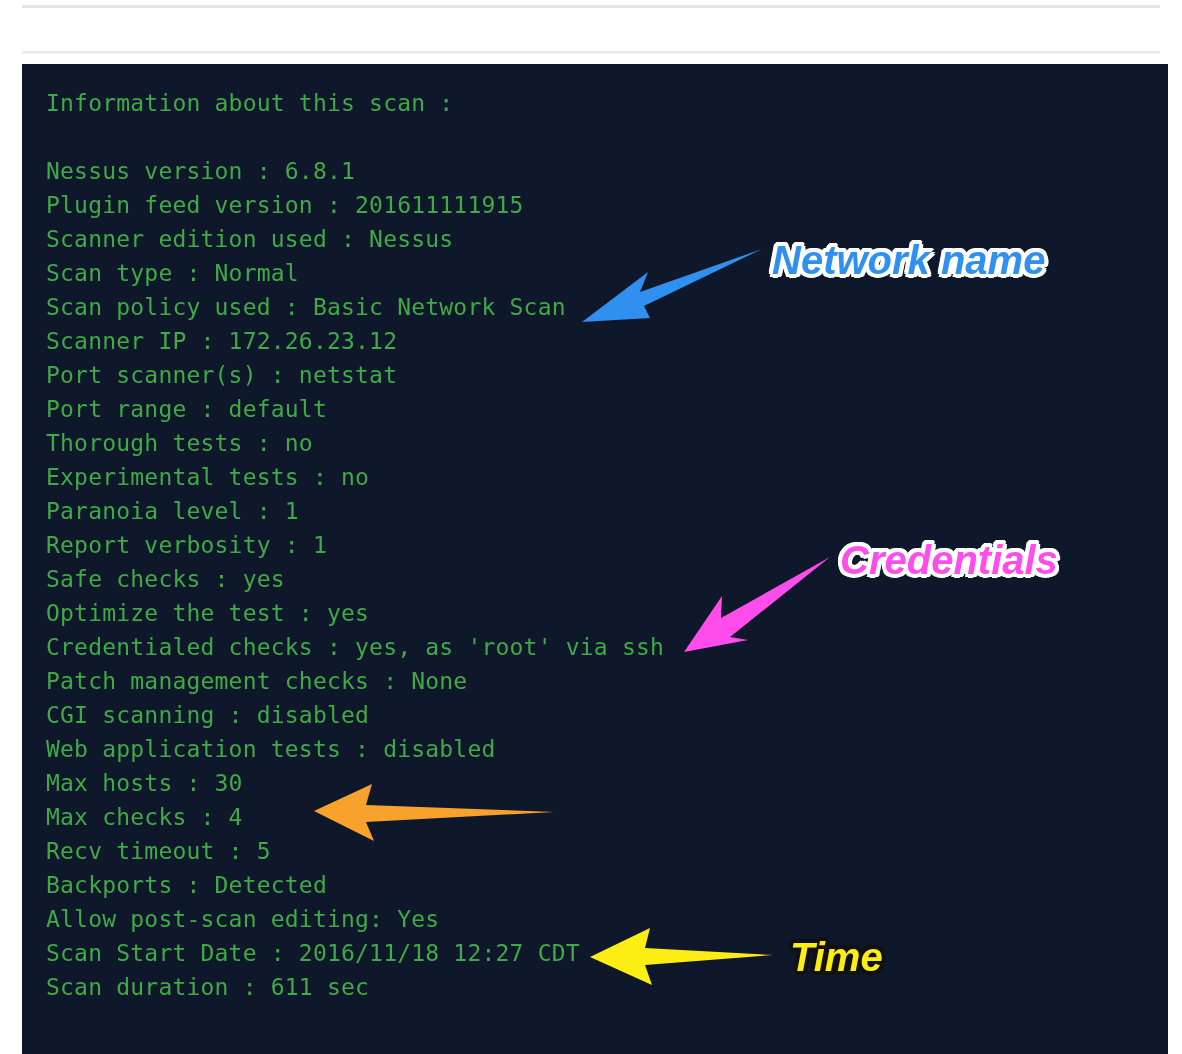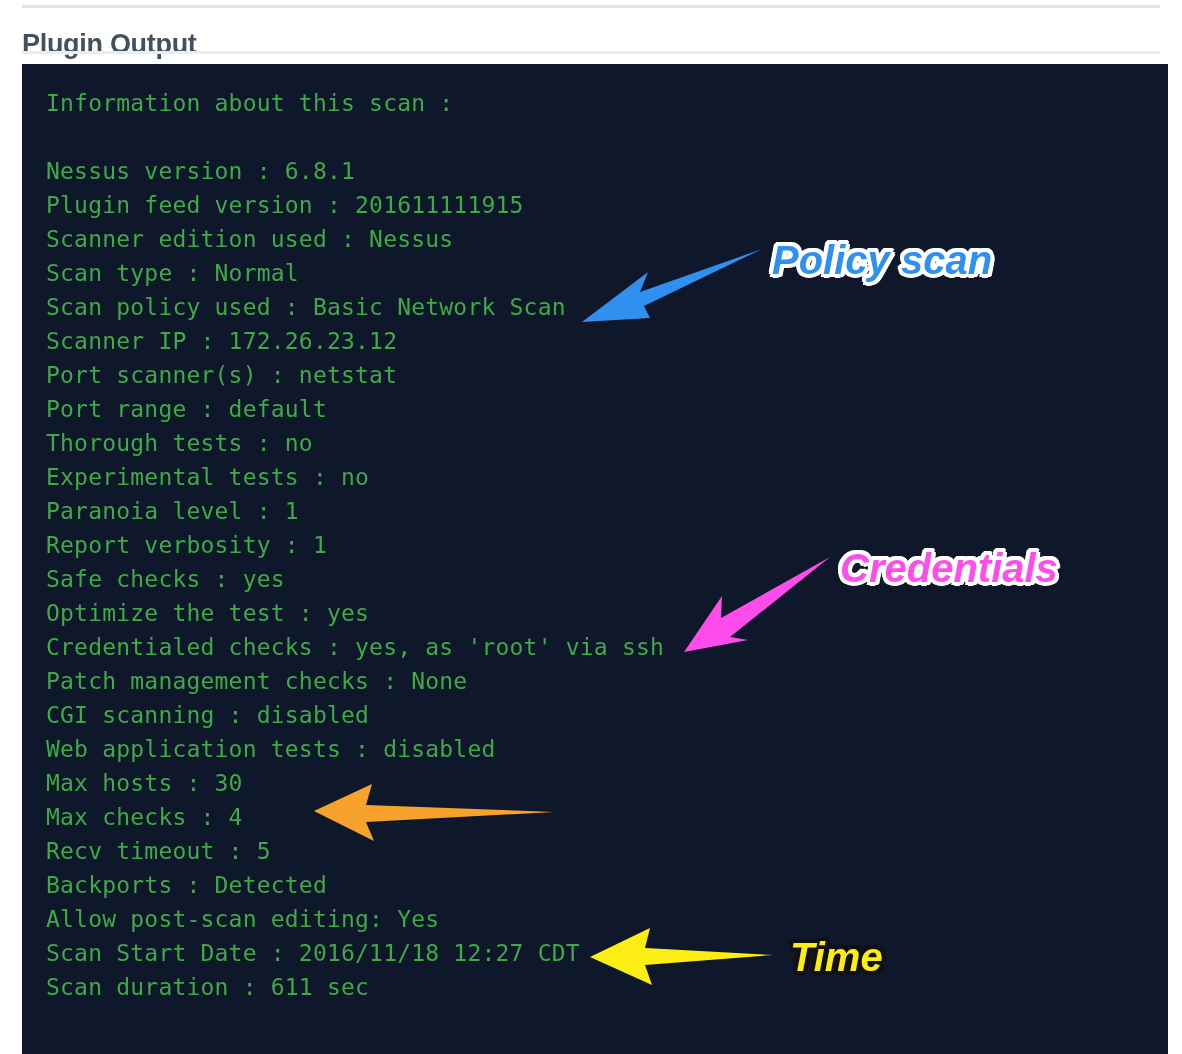--- a/index.html
+++ b/index.html
@@ -106,21 +106,20 @@
     top: 540px;
     font-size: 40px;
     color: #ff4ceb;
     text-shadow:
       -3px -3px 0 #ffffff,  3px -3px 0 #ffffff,
       -3px  3px 0 #ffffff,  3px  3px 0 #ffffff,
       -4px  0   0 #ffffff,  4px  0   0 #ffffff,
        0   -4px 0 #ffffff,  0    4px 0 #ffffff,
       -2px -4px 0 #ffffff,  2px -4px 0 #ffffff,
       -4px -2px 0 #ffffff,  4px  2px 0 #ffffff;
-    margin-top: 8px;
   }
 
   .annot-performance {
     left: 580px;
     top: 782px;
     font-size: 40px;
     color: #f6a22c;
     text-shadow:
       -3px -3px 0 #111111,  3px -3px 0 #111111,
       -3px  3px 0 #111111,  3px  3px 0 #111111,
@@ -155,21 +154,20 @@
     pointer-events: none;
   }
 </style>
 </head>
 <body>
 
 <div id="root">
 
   <div class="top-rule"></div>
 
-  <h1 class="page-title">Plugin Output</h1>
 
   <div class="title-rule"></div>
 
   <div class="console">
     <pre class="console-text">Information about this scan :
 
 Nessus version : 6.8.1
 Plugin feed version : 201611111915
 Scanner edition used : Nessus
 Scan type : Normal
@@ -232,20 +230,20 @@
       <path d="M 590 957
                L 650 928
                L 645 948
                L 773 955
                L 645 965
                L 652 985
                Z" fill="#fcee14"></path>
     </g>
   </svg>
 
-  <div class="annot-label annot-policy">Policy scan</div>
+  <div class="annot-label annot-policy">Network name</div>
 
   <div class="annot-label annot-credentials">Credentials</div>
 
 
   <div class="annot-label annot-time">Time</div>
 
 </div>
 
 </body></html>

